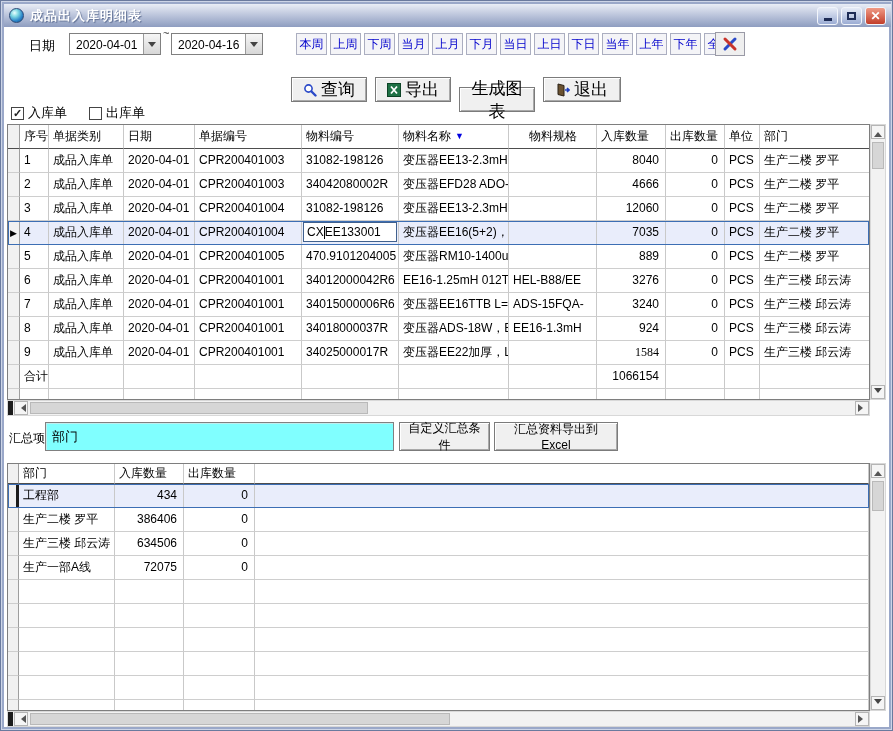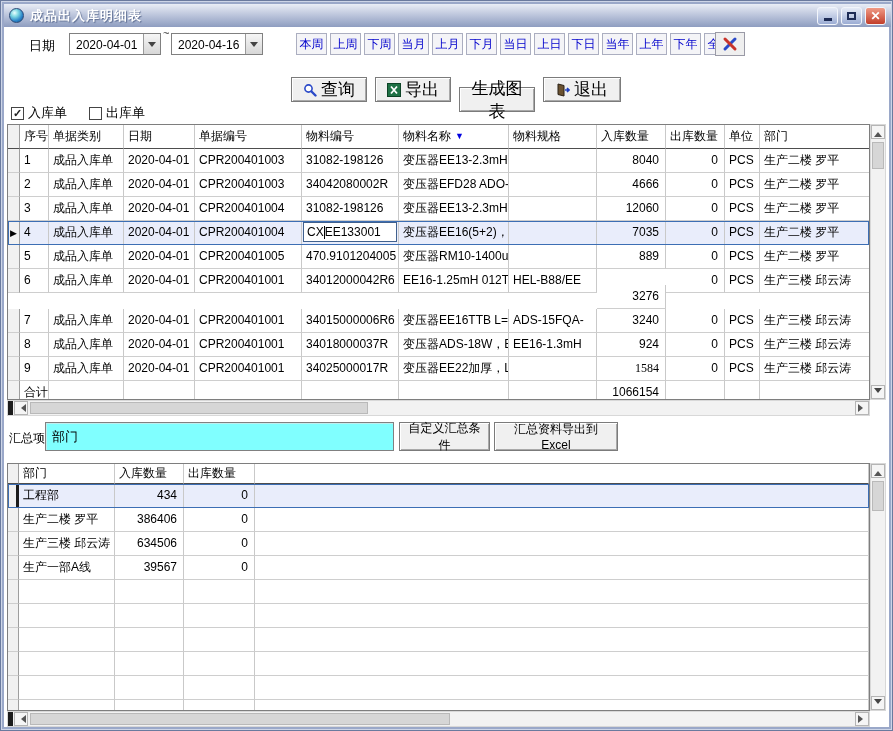--- a/index.html
+++ b/index.html
@@ -162,21 +162,21 @@
 
   <div class="grid" id="main-grid" style="left:6px;top:123px;width:863px;height:276px;">
       <div class="grow ghead">
         <div class="gcell ind" style="width: 12px;"></div>
         <div class="gcell" style="width: 29px;"><span>序号</span></div>
         <div class="gcell" style="width: 75px;"><span>单据类别</span></div>
         <div class="gcell" style="width: 71px;"><span>日期</span></div>
         <div class="gcell" style="width: 107px;"><span>单据编号</span></div>
         <div class="gcell" style="width: 97px;"><span>物料编号</span></div>
         <div class="gcell" style="width: 110px;"><span>物料名称</span><span class="sort">▼</span></div>
-        <div class="gcell" style="width: 88px;"><span>物料规格</span></div>
+        <div class="gcell" style="width: 88px; text-align: center;"><span>物料规格</span></div>
         <div class="gcell" style="width: 69px;"><span>入库数量</span></div>
         <div class="gcell" style="width: 59px;"><span>出库数量</span></div>
         <div class="gcell" style="width: 35px;"><span>单位</span></div>
         <div class="gcell" style="width: 111px;"><span>部门</span></div>
       </div>
       <div class="grow">
         <div class="gcell ind" style="width: 12px;"></div>
         <div class="gcell" style="width: 29px;"><span>1</span></div>
         <div class="gcell" style="width: 75px;"><span>成品入库单</span></div>
         <div class="gcell" style="width: 71px;"><span>2020-04-01</span></div>
@@ -253,21 +253,21 @@
       </div>
       <div class="grow">
         <div class="gcell ind" style="width: 12px;"></div>
         <div class="gcell" style="width: 29px;"><span>6</span></div>
         <div class="gcell" style="width: 75px;"><span>成品入库单</span></div>
         <div class="gcell" style="width: 71px;"><span>2020-04-01</span></div>
         <div class="gcell" style="width: 107px;"><span>CPR200401001</span></div>
         <div class="gcell" style="width: 97px;"><span>34012000042R6</span></div>
         <div class="gcell" style="width: 110px;"><span>EE16-1.25mH 012T-6</span></div>
         <div class="gcell" style="width: 88px;"><span>HEL-B88/EE</span></div>
-        <div class="gcell num" style="width: 69px; margin-top: 16px;"><span>3276</span></div>
+        <div class="gcell num" style="width: 69px;"><span>3276</span></div>
         <div class="gcell num" style="width: 59px;"><span>0</span></div>
         <div class="gcell" style="width: 35px;"><span>PCS</span></div>
         <div class="gcell" style="width: 111px;"><span>生产三楼 邱云涛</span></div>
       </div>
       <div class="grow">
         <div class="gcell ind" style="width: 12px;"></div>
         <div class="gcell" style="width: 29px;"><span>7</span></div>
         <div class="gcell" style="width: 75px;"><span>成品入库单</span></div>
         <div class="gcell" style="width: 71px;"><span>2020-04-01</span></div>
         <div class="gcell" style="width: 107px;"><span>CPR200401001</span></div>
@@ -392,21 +392,21 @@
       <div class="grow">
         <div class="gcell ind" style="width: 11px;"></div>
         <div class="gcell" style="width: 96px;"><span>生产三楼 邱云涛</span></div>
         <div class="gcell num" style="width: 69px;"><span>634506</span></div>
         <div class="gcell num" style="width: 71px;"><span>0</span></div>
         <div class="gcell" style="width: 614px;"></div>
       </div>
       <div class="grow">
         <div class="gcell ind" style="width: 11px;"></div>
         <div class="gcell" style="width: 96px;"><span>生产一部A线</span></div>
-        <div class="gcell num" style="width: 69px;"><span>39567</span></div>
+        <div class="gcell num" style="width: 69px;"><span>72075</span></div>
         <div class="gcell num" style="width: 71px;"><span>0</span></div>
         <div class="gcell" style="width: 614px;"></div>
       </div>
       <div class="grow">
         <div class="gcell ind" style="width: 11px;"></div>
         <div class="gcell" style="width: 96px;"></div>
         <div class="gcell" style="width: 69px;"></div>
         <div class="gcell" style="width: 71px;"></div>
         <div class="gcell" style="width: 614px;"></div>
       </div>

